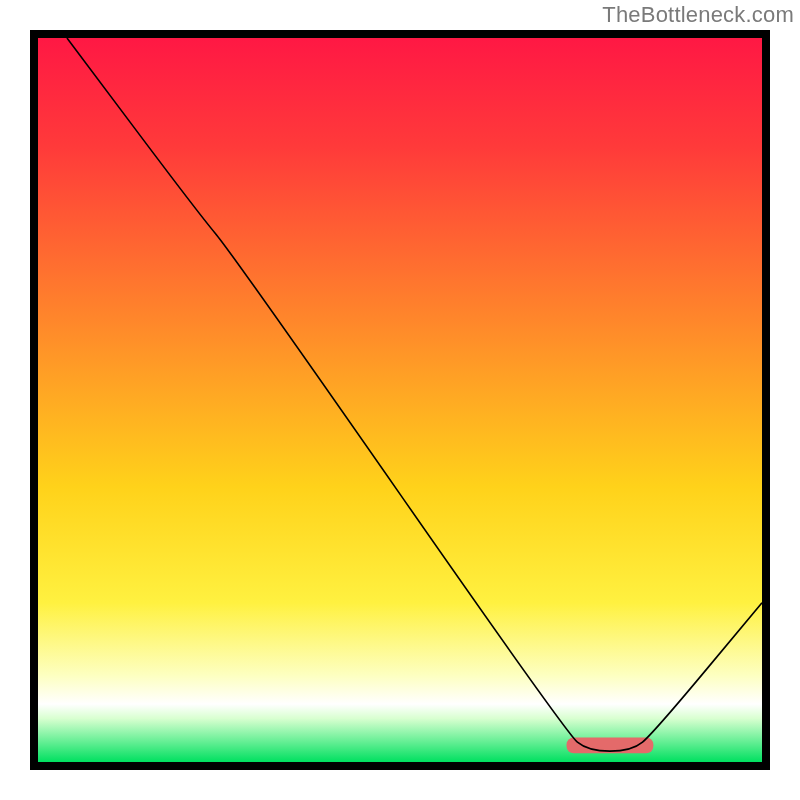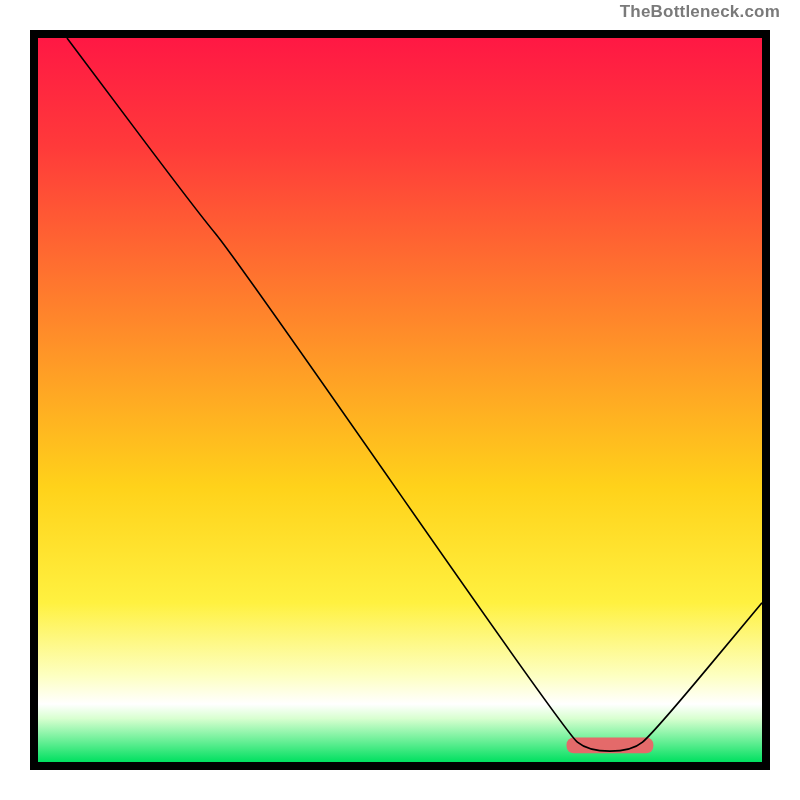--- a/index.html
+++ b/index.html
@@ -12,23 +12,23 @@
     overflow: hidden;
   }
   .page {
     position: relative;
     width: 800px;
     height: 800px;
   }
   .watermark {
     position: absolute;
     top: 2px;
-    right: 20px;
-    font-size: 17px;
-    font-weight: 700;
+    right: 6px;
+    font-size: 22px;
+    font-weight: 400;
     color: #7a7a7a;
     letter-spacing: 0.2px;
     z-index: 10;
   }
   .plot-frame {
     position: absolute;
     left: 30px;
     top: 30px;
     width: 740px;
     height: 740px;

